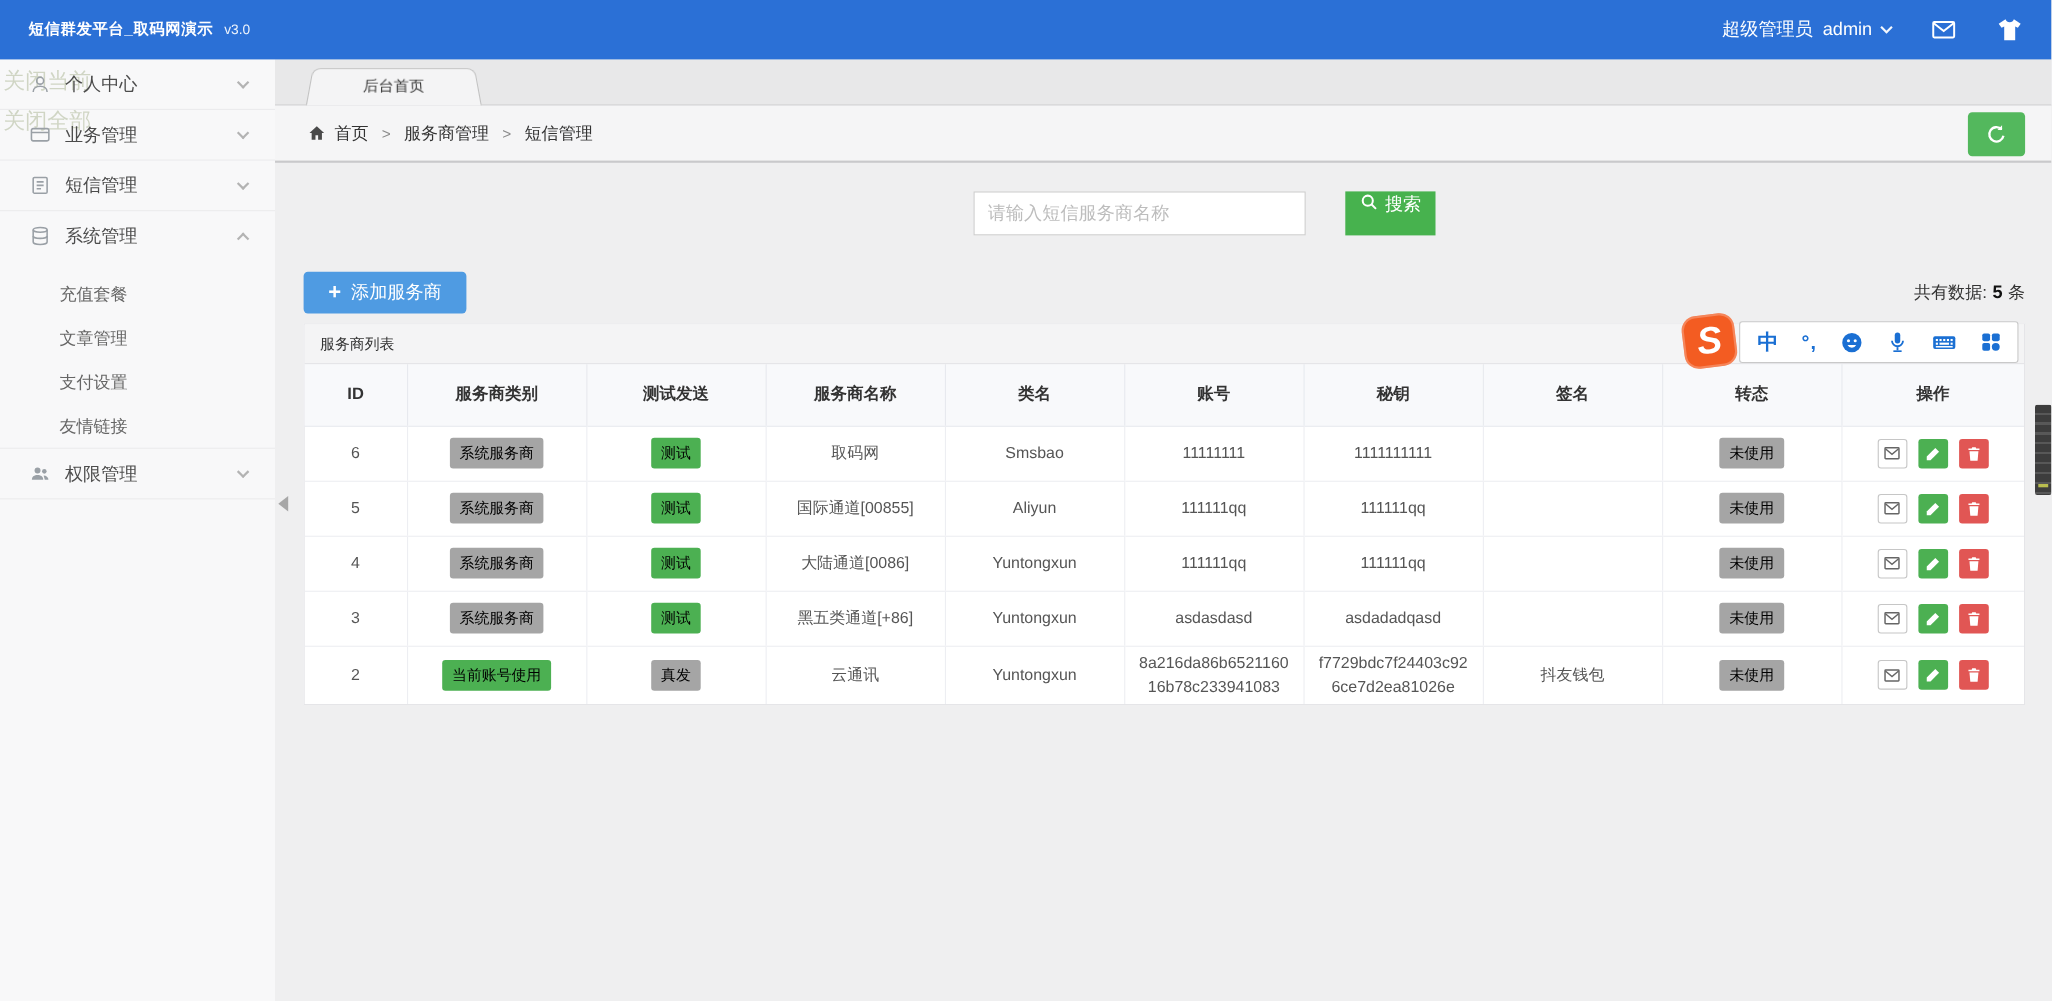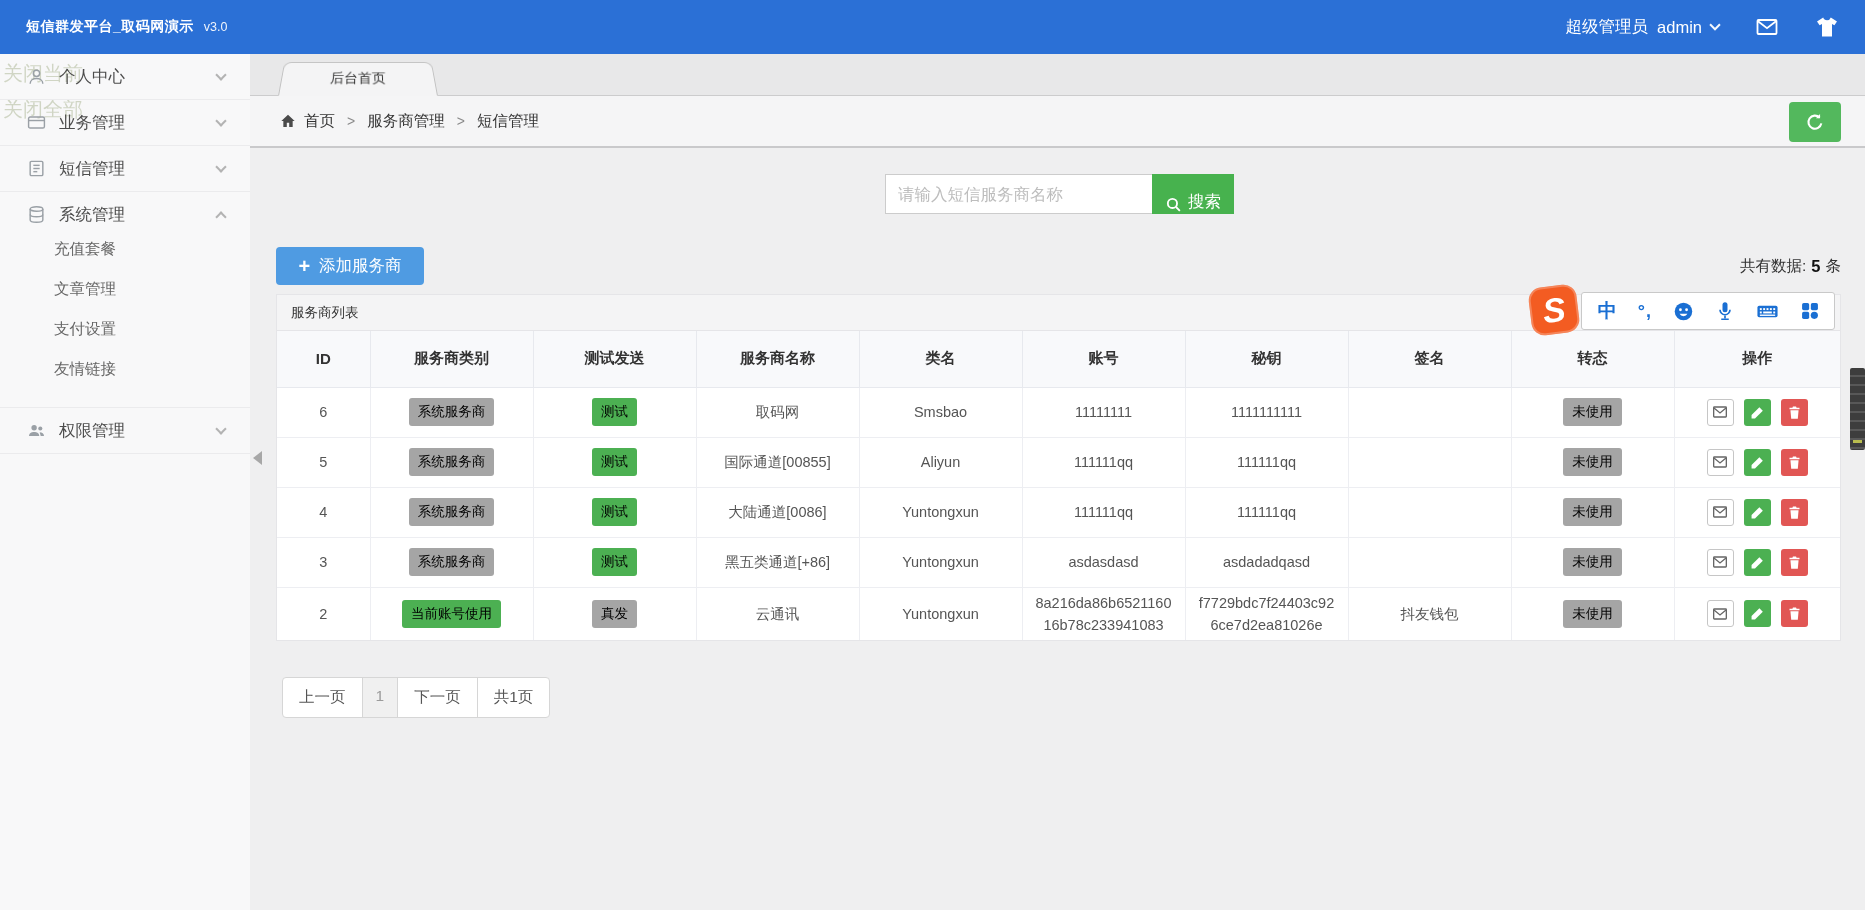--- a/index.html
+++ b/index.html
@@ -25,21 +25,21 @@
   .ghost-item{position:absolute;left:3px;font-size:20px;color:#a9b491;opacity:.5;z-index:0;pointer-events:none;}
   .ghost-1{top:6px;} .ghost-2{top:42px;}
   .side-group{position:relative;z-index:1;border-bottom:1px solid #ebebed;}
   .side-item{height:45px;display:flex;align-items:center;position:relative;padding-left:27px;
     color:#4c4c4c;font-size:16.5px;cursor:pointer;}
   .side-item .s-icon{width:19px;height:19px;margin-right:13px;display:flex;align-items:center;}
   .side-chev{position:absolute;right:25px;width:8px;height:8px;border-right:2px solid #b3b3b3;border-bottom:2px solid #b3b3b3;}
   .side-chev.down{transform:rotate(45deg);margin-top:-4px;}
   .side-chev.up{transform:rotate(-135deg);margin-top:4px;}
   .side-sub{padding:2px 0 8px;}
-  .side-sub-item{height:40px;display:flex;align-items:flex-start;padding-left:54px;font-size:15.5px;color:#666;cursor:pointer;}
+  .side-sub-item{height:40px;display:flex;align-items:flex-end;padding-left:54px;font-size:15.5px;color:#666;cursor:pointer;}
   .collapse-handle{position:absolute;left:250px;top:440px;width:14px;height:36px;display:flex;align-items:center;
     justify-content:center;cursor:pointer;z-index:6;}
   .collapse-tri{width:0;height:0;border-top:7px solid transparent;border-bottom:7px solid transparent;border-right:9px solid #a7a7a7;}
   
   .main{position:absolute;left:250px;top:54px;right:0;bottom:0;}
   .tabstrip{position:relative;height:42px;background:#e8e8e9;border-bottom:1px solid #cccccd;}
   .tab{position:absolute;left:28px;bottom:-1px;width:160px;height:37px;background:#f4f4f5;
     border:1px solid #c2c2c2;border-bottom:1px solid #f4f4f5;border-radius:8px 8px 0 0;
     transform:perspective(38px) rotateX(5deg);transform-origin:50% 100%;
     display:flex;align-items:center;justify-content:center;font-size:14.5px;color:#333;cursor:pointer;}
@@ -48,22 +48,22 @@
   .crumb{display:flex;align-items:center;gap:12px;font-size:15.5px;color:#333;}
   .crumb-link{cursor:pointer;display:flex;align-items:center;gap:8px;}
   .crumb-sep{color:#8a8a8a;font-size:14px;}
   .refresh-btn{position:absolute;right:24px;top:6px;width:52px;height:40px;background:#53b85d;border:none;
     border-radius:4px;display:flex;align-items:center;justify-content:center;cursor:pointer;}
   .content{position:relative;height:calc(100% - 94px);}
   
   .search-input{position:absolute;left:635px;top:26px;width:302px;height:40px;border:1px solid #ccc;
     background:#fff;padding:0 12px;font-size:16.5px;color:#333;outline:none;}
   .search-input::placeholder{color:#bdbdbd;}
-  .search-btn{position:absolute;left:902px;top:26px;width:82px;height:40px;background:#47b24e;color:#fff;border:none;
-    display:flex;align-items:flex-end;justify-content:center;gap:6px;font-size:16.5px;cursor:pointer;}
+  .search-btn{position:absolute;left:973px;top:26px;width:82px;height:40px;background:#47b24e;color:#fff;border:none;
+    display:flex;align-items:flex-start;justify-content:center;gap:6px;font-size:16.5px;cursor:pointer;}
   
   .toolbar-row{position:absolute;left:26px;right:24px;top:99px;height:38px;display:flex;align-items:center;justify-content:space-between;}
   .add-btn{width:148px;height:38px;background:#4f9be2;color:#fff;border:none;border-radius:4px;font-size:16.5px;
     display:flex;align-items:center;justify-content:center;gap:9px;cursor:pointer;}
   .add-plus{font-size:20px;font-weight:bold;line-height:1;}
   .total-text{font-size:15.5px;color:#333;display:flex;align-items:center;}
   .total-count{font-weight:bold;font-size:16.5px;color:#111;margin:0 5px;}
   
   .panel{position:absolute;left:26px;top:146px;width:1565px;background:#fff;border:1px solid #e5e5e8;}
   .panel-header{position:relative;height:36px;background:#f4f4f5;border-bottom:1px solid #e5e5e8;
@@ -502,22 +502,16 @@
           <path d="M9.5 2.5h5l.8 2H20v2.2H4V4.5h4.7z"></path>
                     <path d="M5.5 8.5h13L17.3 22H6.7z"></path>
                   </svg>
       </button>
     </td>
   </tr>
           </tbody>
       </table>
     </div>
 
-    <div class="pagination">
-      <span class="page-item">上一页</span>
-      <span class="page-item page-current">1</span>
-      <span class="page-item">下一页</span>
-      <span class="page-item">共1页</span>
-    </div>
   </div>
 </main>
 
 <div class="scroll-thumb"></div>
 
 </body></html>

